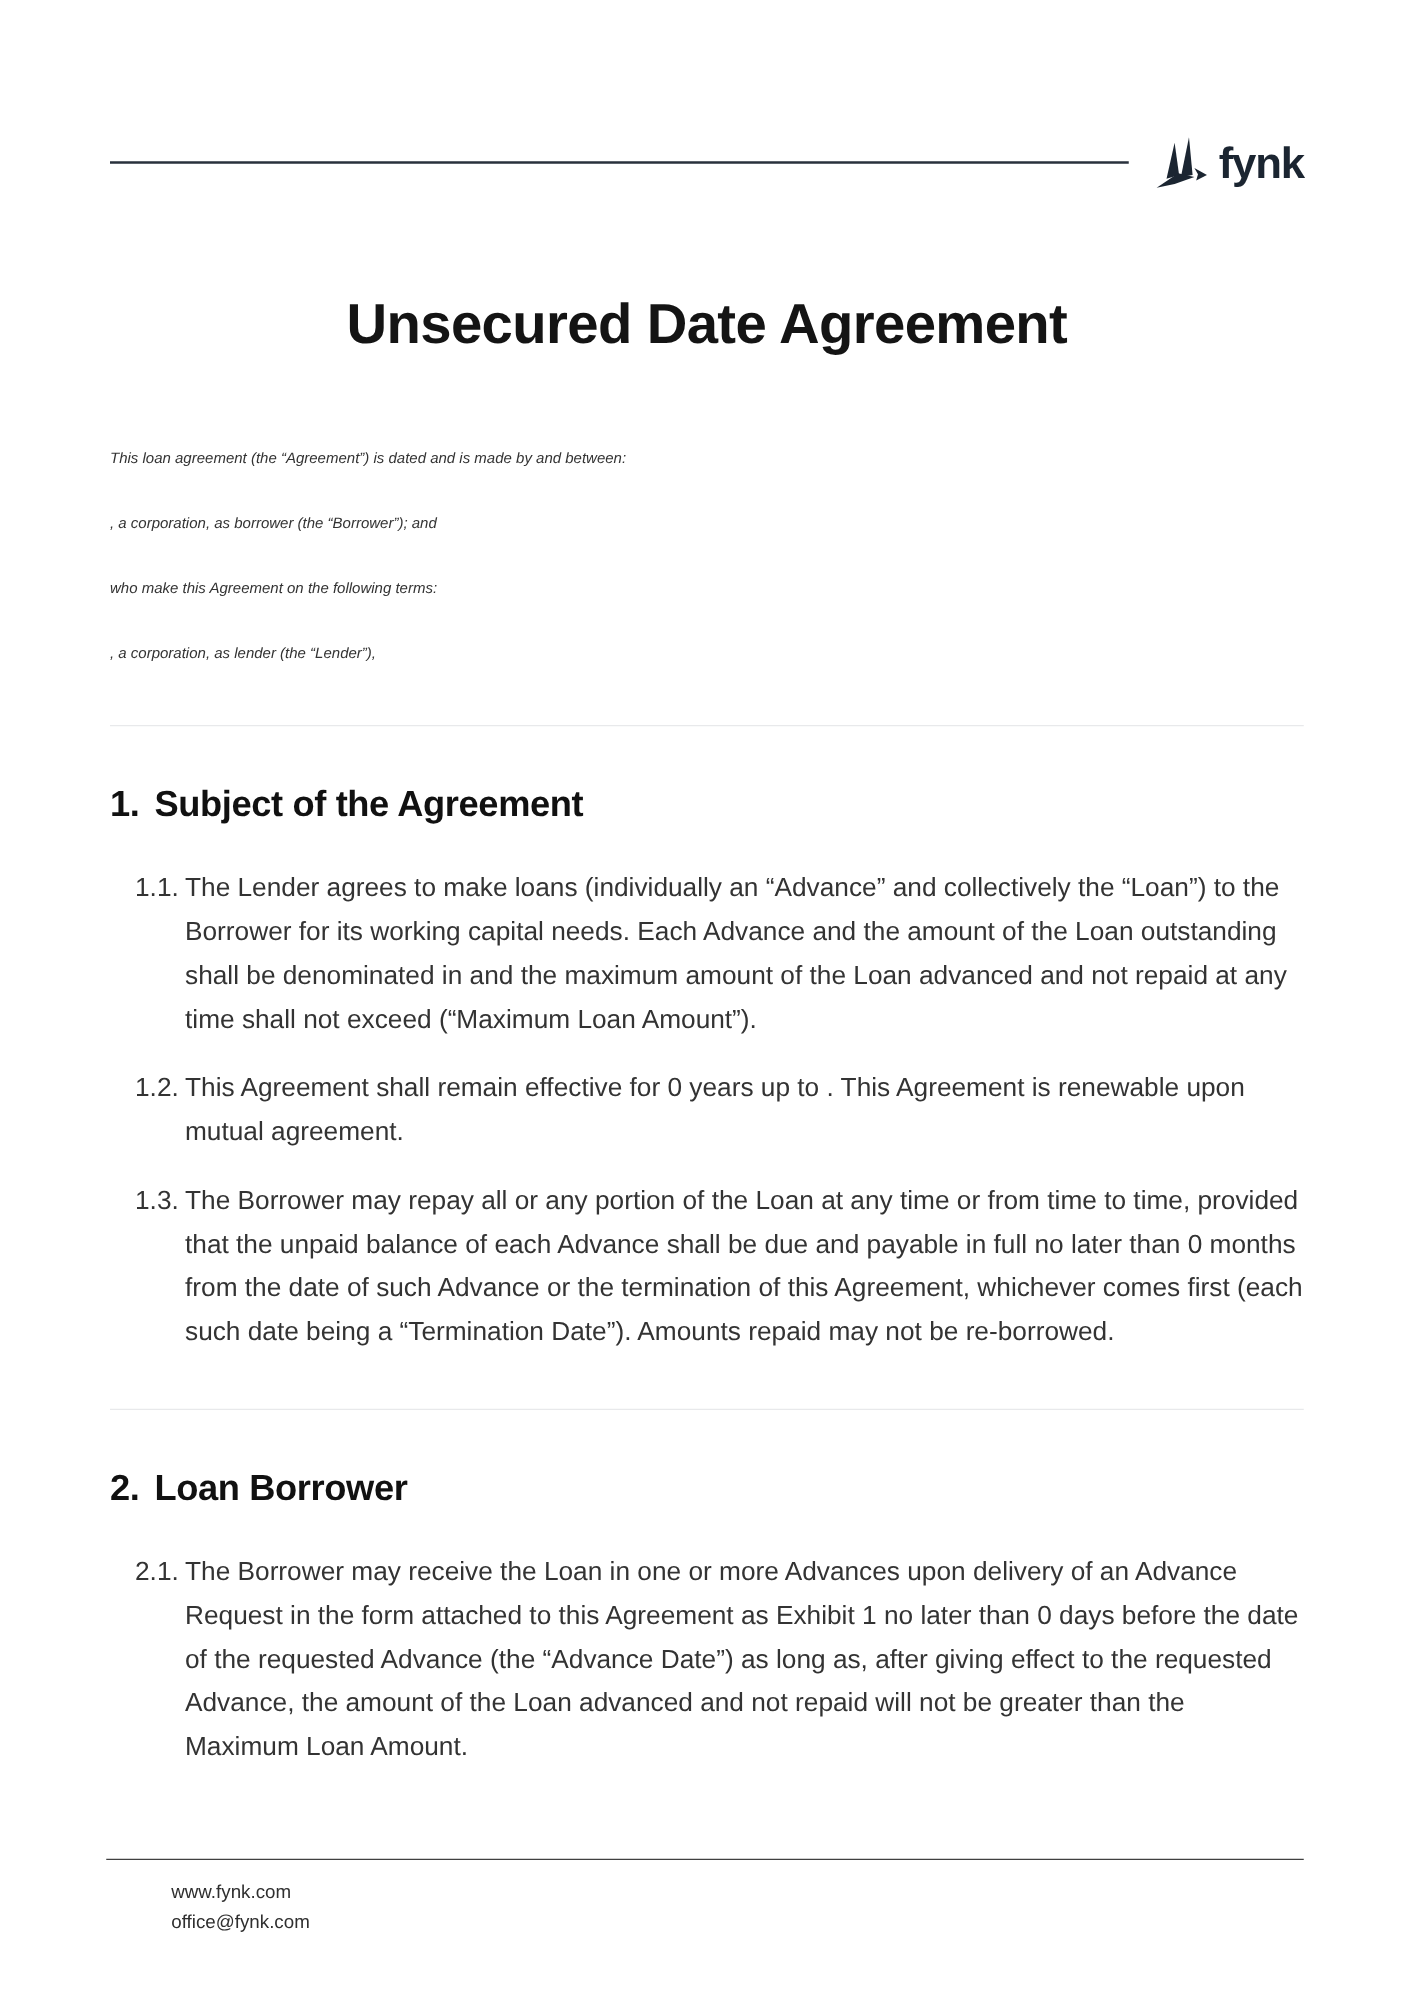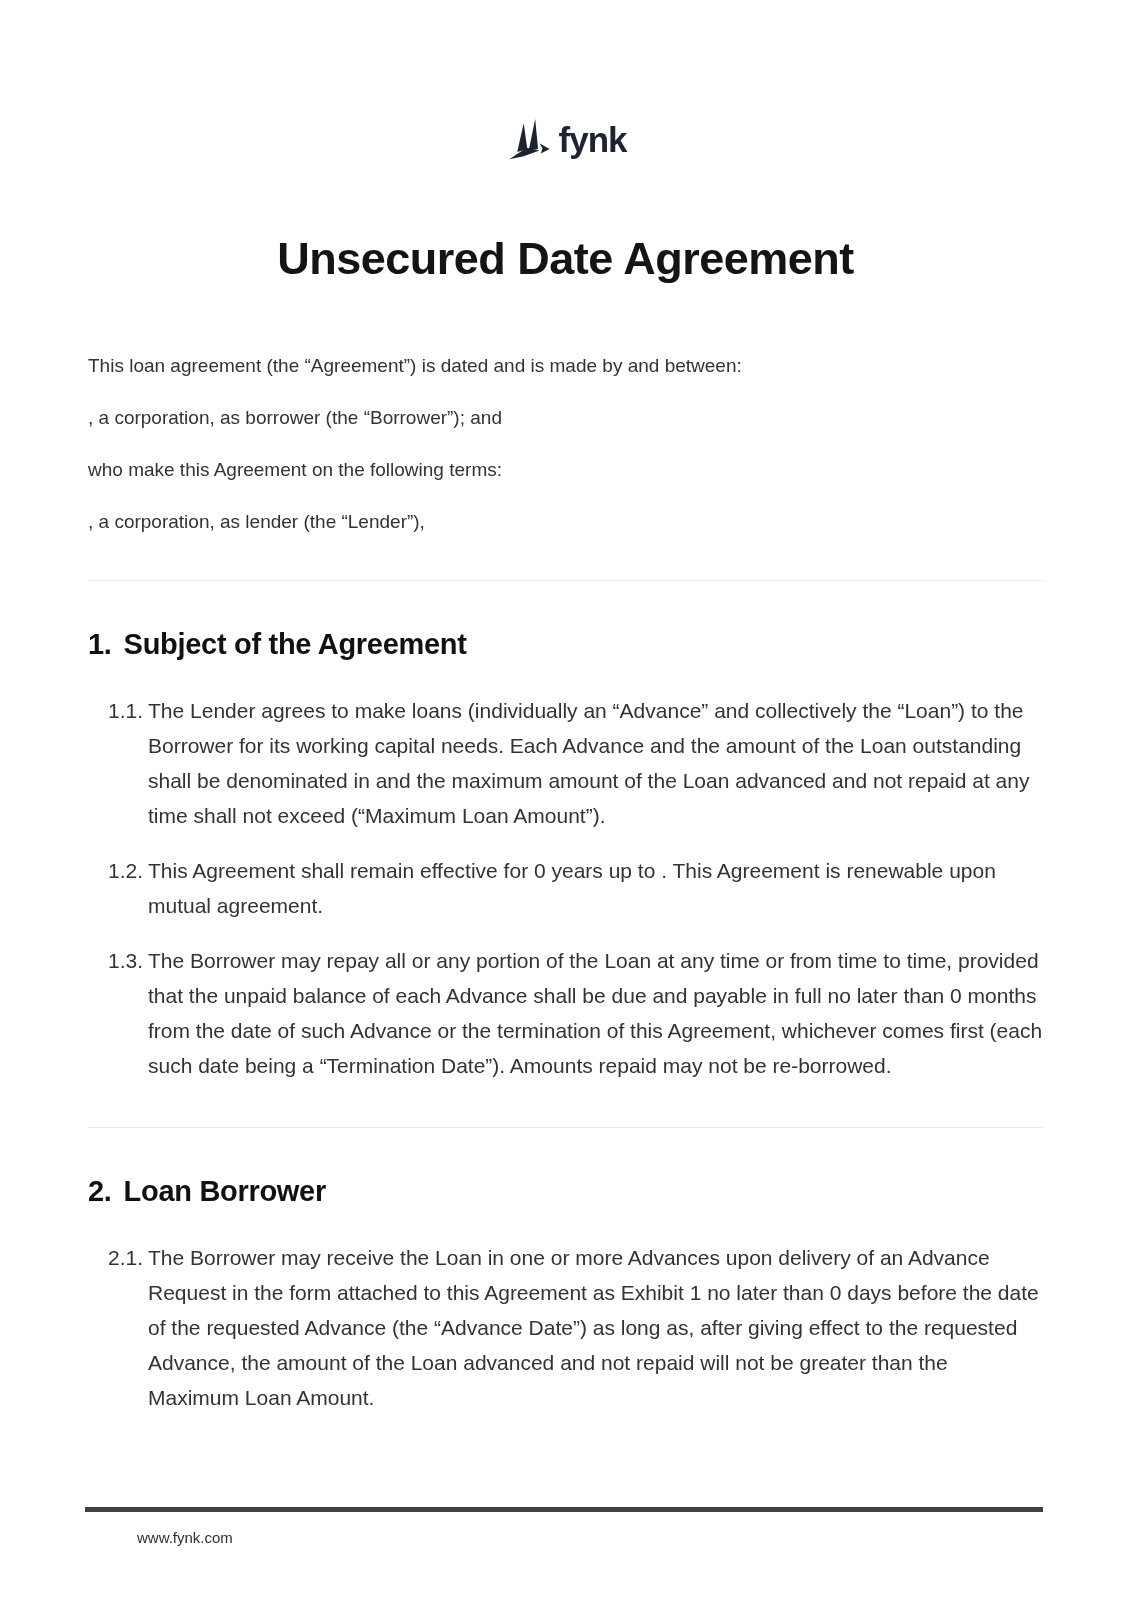--- a/index.html
+++ b/index.html
@@ -13,21 +13,20 @@
     font-family: "Liberation Sans", sans-serif;
     color: #333333;
     overflow: hidden;
   }
   
   .header {
     display: flex;
     align-items: center;
     margin: 98px 88px 0 88px;
     height: 64px;
-    flex-direction: column;
   }
   .header-rule {
     flex: 1;
     height: 2px;
     background: #29313c;
     margin-right: 18px;
   }
   .logo { display: flex; align-items: center; gap: 8px; }
   .logo svg { display: block; }
   .logo-text {
@@ -44,23 +43,24 @@
     font-size: 45px;
     line-height: 54px;
     font-weight: bold;
     color: #141414;
     letter-spacing: -0.5px;
   }
   
   .intro { margin: 66px 88px 0 88px; }
   .intro p {
     margin: 0 0 24px 0;
-    font-size: 19px;
+    font-size: 12px;
     line-height: 28px;
     color: #333333;
+    font-style: italic;
   }
   
   .divider {
     border: none;
     border-top: 1px solid #e8e9eb;
     margin: 44px 88px 0 88px;
     height: 0;
   }
   
   .section-heading {
@@ -88,21 +88,21 @@
     font-size: 21px;
     line-height: 35px;
     color: #333333;
   }
   
   .footer {
     position: absolute;
     left: 85px;
     right: 88px;
     bottom: 50px;
-    border-top: 5px solid #404040;
+    border-top: 1px solid #404040;
     padding: 14px 0 0 52px;
   }
   .footer-line {
     font-size: 15px;
     line-height: 24px;
     color: #2f2f2f;
   }
 </style>
 </head>
 <body>
@@ -168,15 +168,16 @@
     <div class="items">
       <div class="item">
         <span class="item-num">2.1.</span>
         <p class="item-text">The Borrower may receive the Loan in one or more Advances upon delivery of an Advance Request in the form attached to this Agreement as Exhibit 1 no later than 0 days before the date of the requested Advance (the “Advance Date”) as long as, after giving effect to the requested Advance, the amount of the Loan advanced and not repaid will not be greater than the Maximum Loan Amount.</p>
       </div>
     </div>
   </div>
 
   <div class="footer">
     <div class="footer-line">www.fynk.com</div>
+    <div class="footer-line">office@fynk.com</div>
   </div>
 
 </div>
 
 </body></html>

